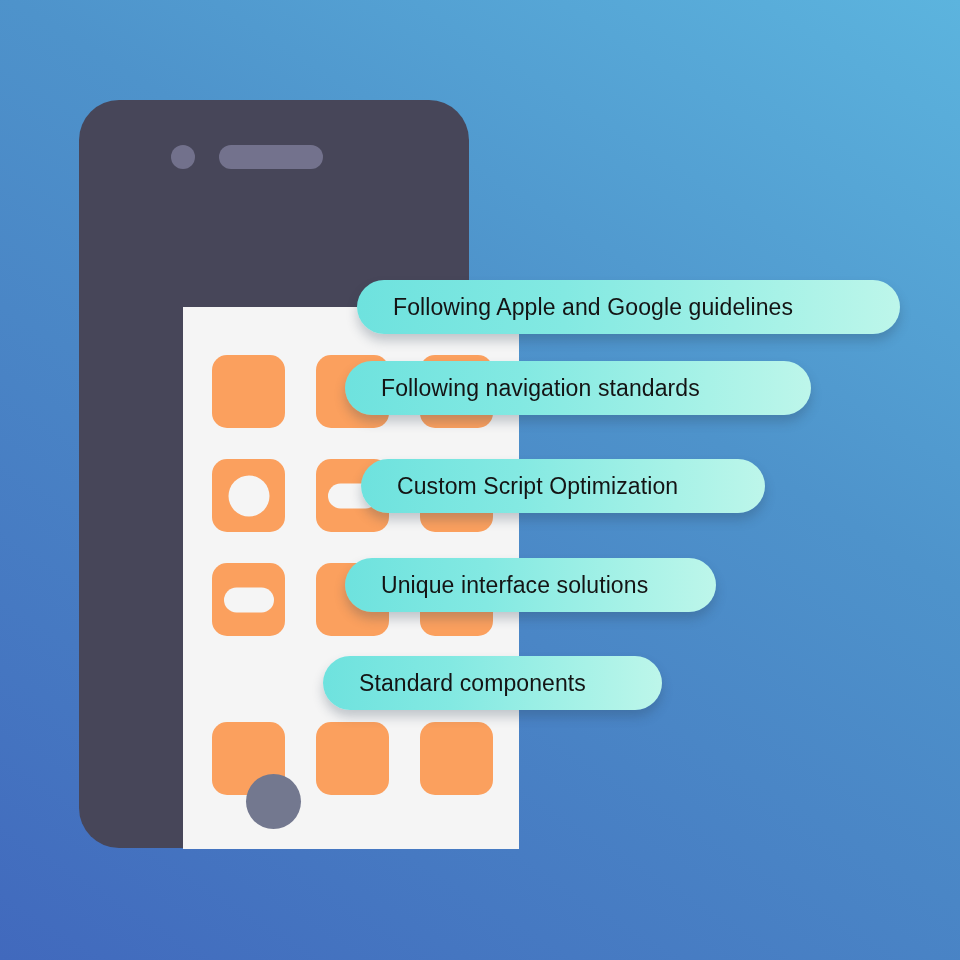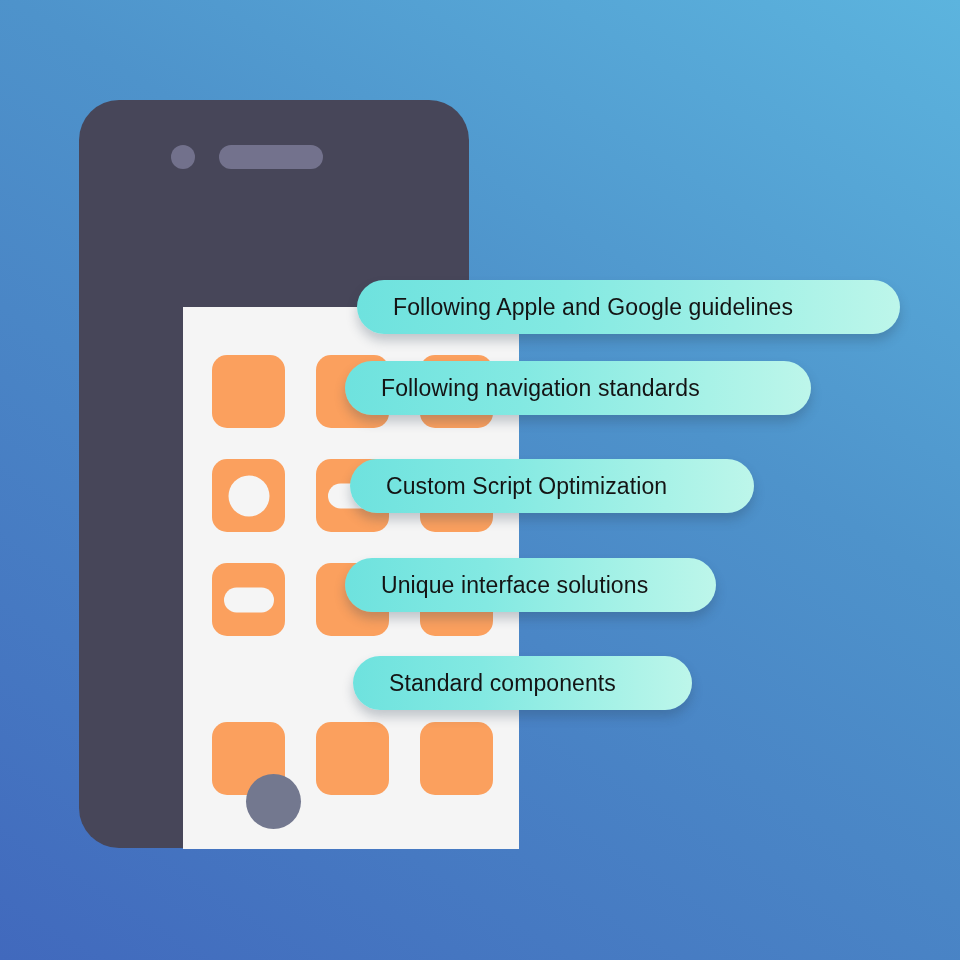--- a/index.html
+++ b/index.html
@@ -169,24 +169,24 @@
     <div class="phone-home"></div>
   </div>
 
   <div id="feature-pills">
       <div class="pill" style="left: 357px; top: 262px; width: 543px; margin-top: 18px;">
         <span class="pill-label">Following Apple and Google guidelines</span>
       </div>
       <div class="pill" style="left: 345px; top: 361px; width: 466px; text-align: center;">
         <span class="pill-label">Following navigation standards</span>
       </div>
-      <div class="pill" style="left: 350px; top: 459px; width: 404px;">
+      <div class="pill" style="left: 361px; top: 459px; width: 404px;">
         <span class="pill-label">Custom Script Optimization</span>
       </div>
       <div class="pill" style="left: 345px; top: 558px; width: 371px; text-align: right;">
         <span class="pill-label">Unique interface solutions</span>
       </div>
-      <div class="pill" style="left: 353px; top: 656px; width: 339px; text-align: right;">
+      <div class="pill" style="left: 323px; top: 656px; width: 339px; text-align: right;">
         <span class="pill-label">Standard components</span>
       </div>
     </div>
 
 </div>
 
 </body></html>

